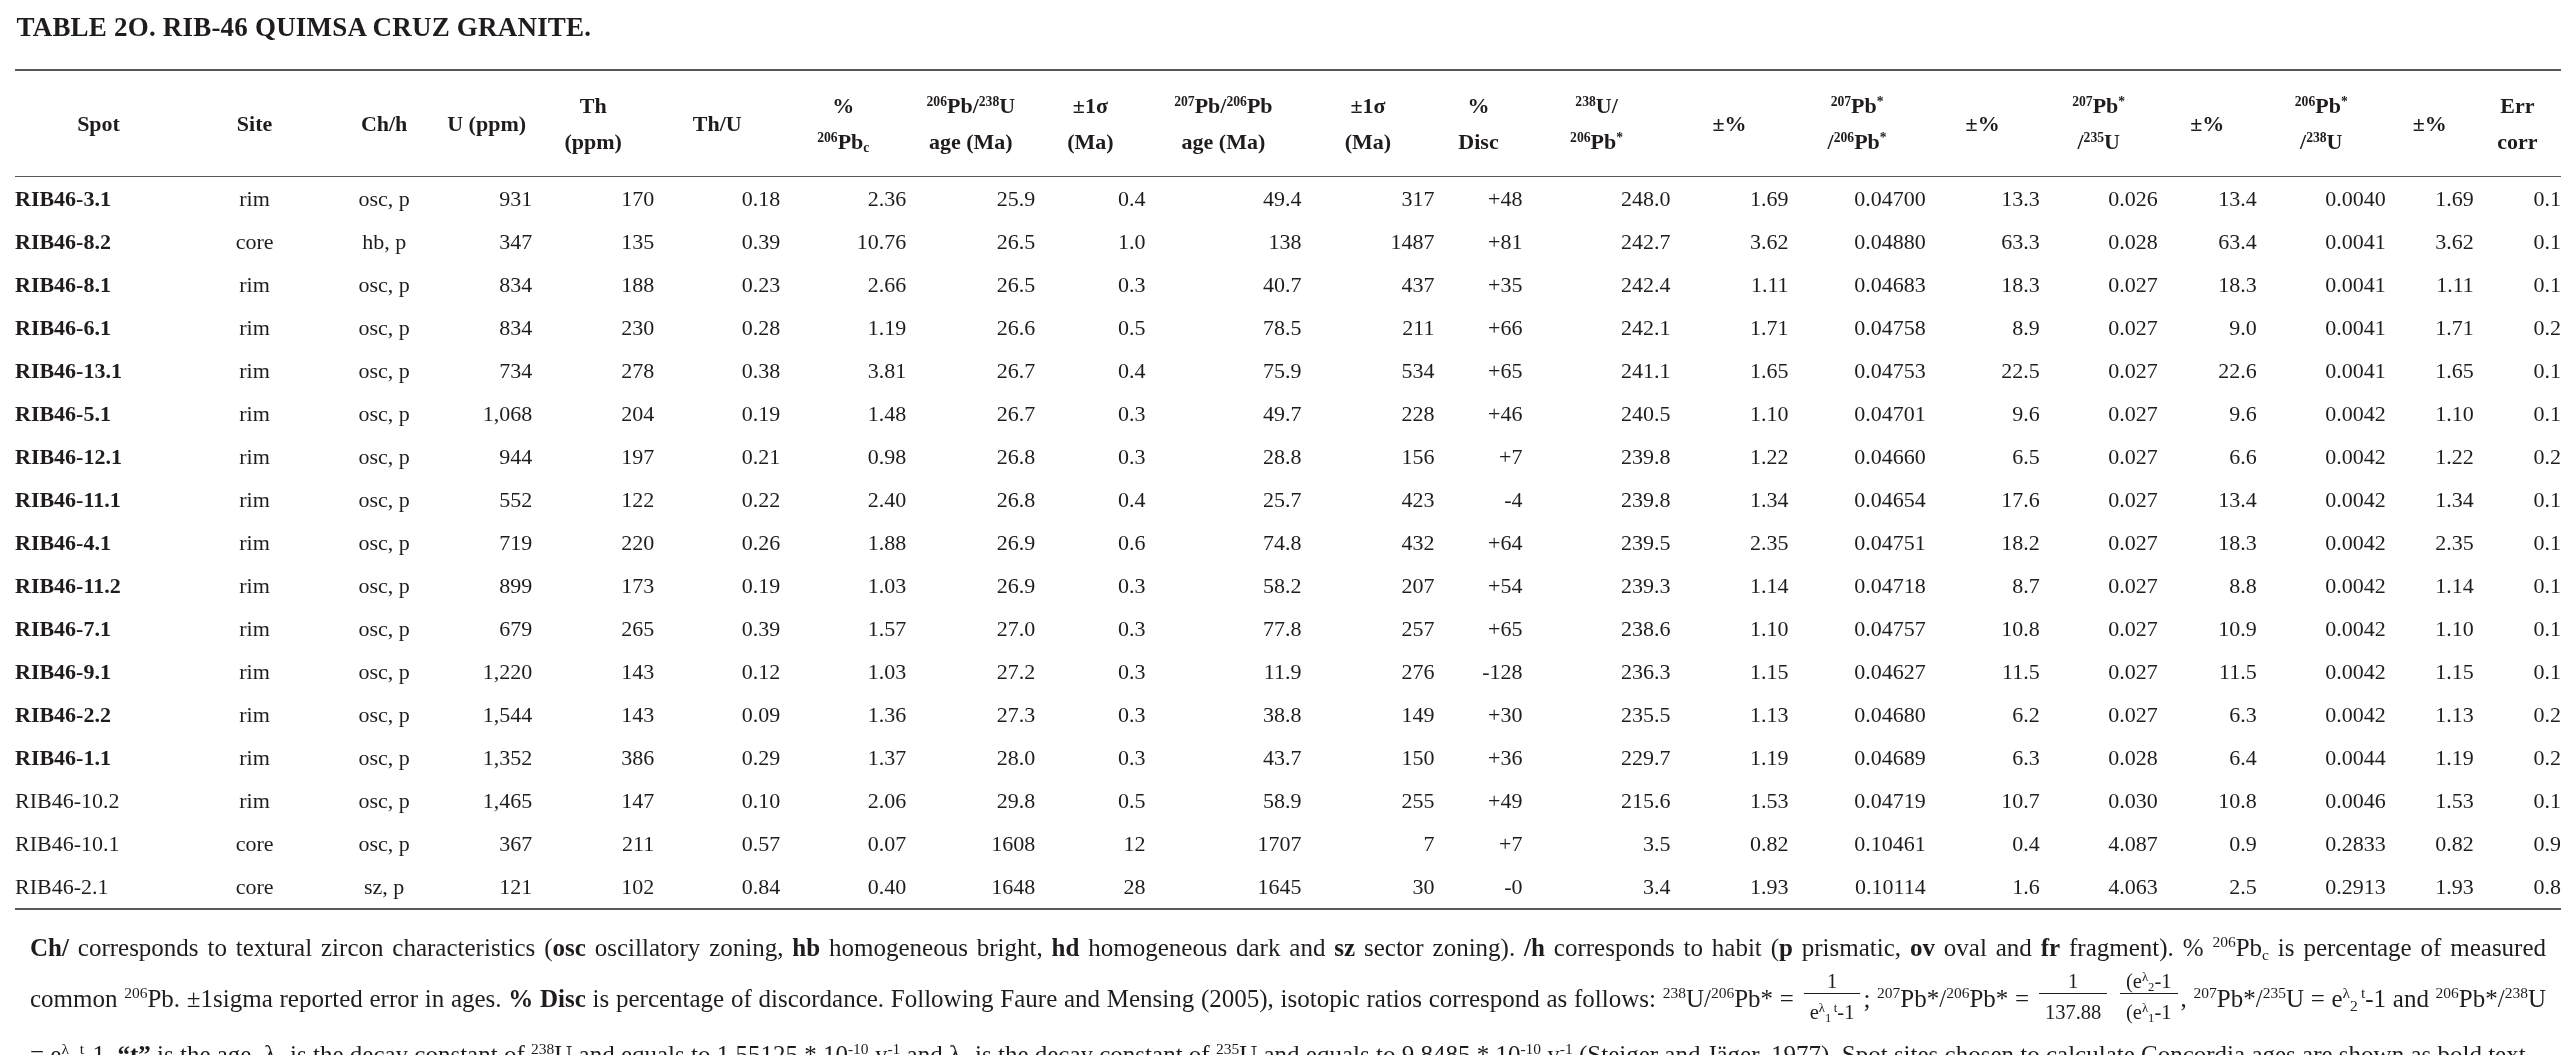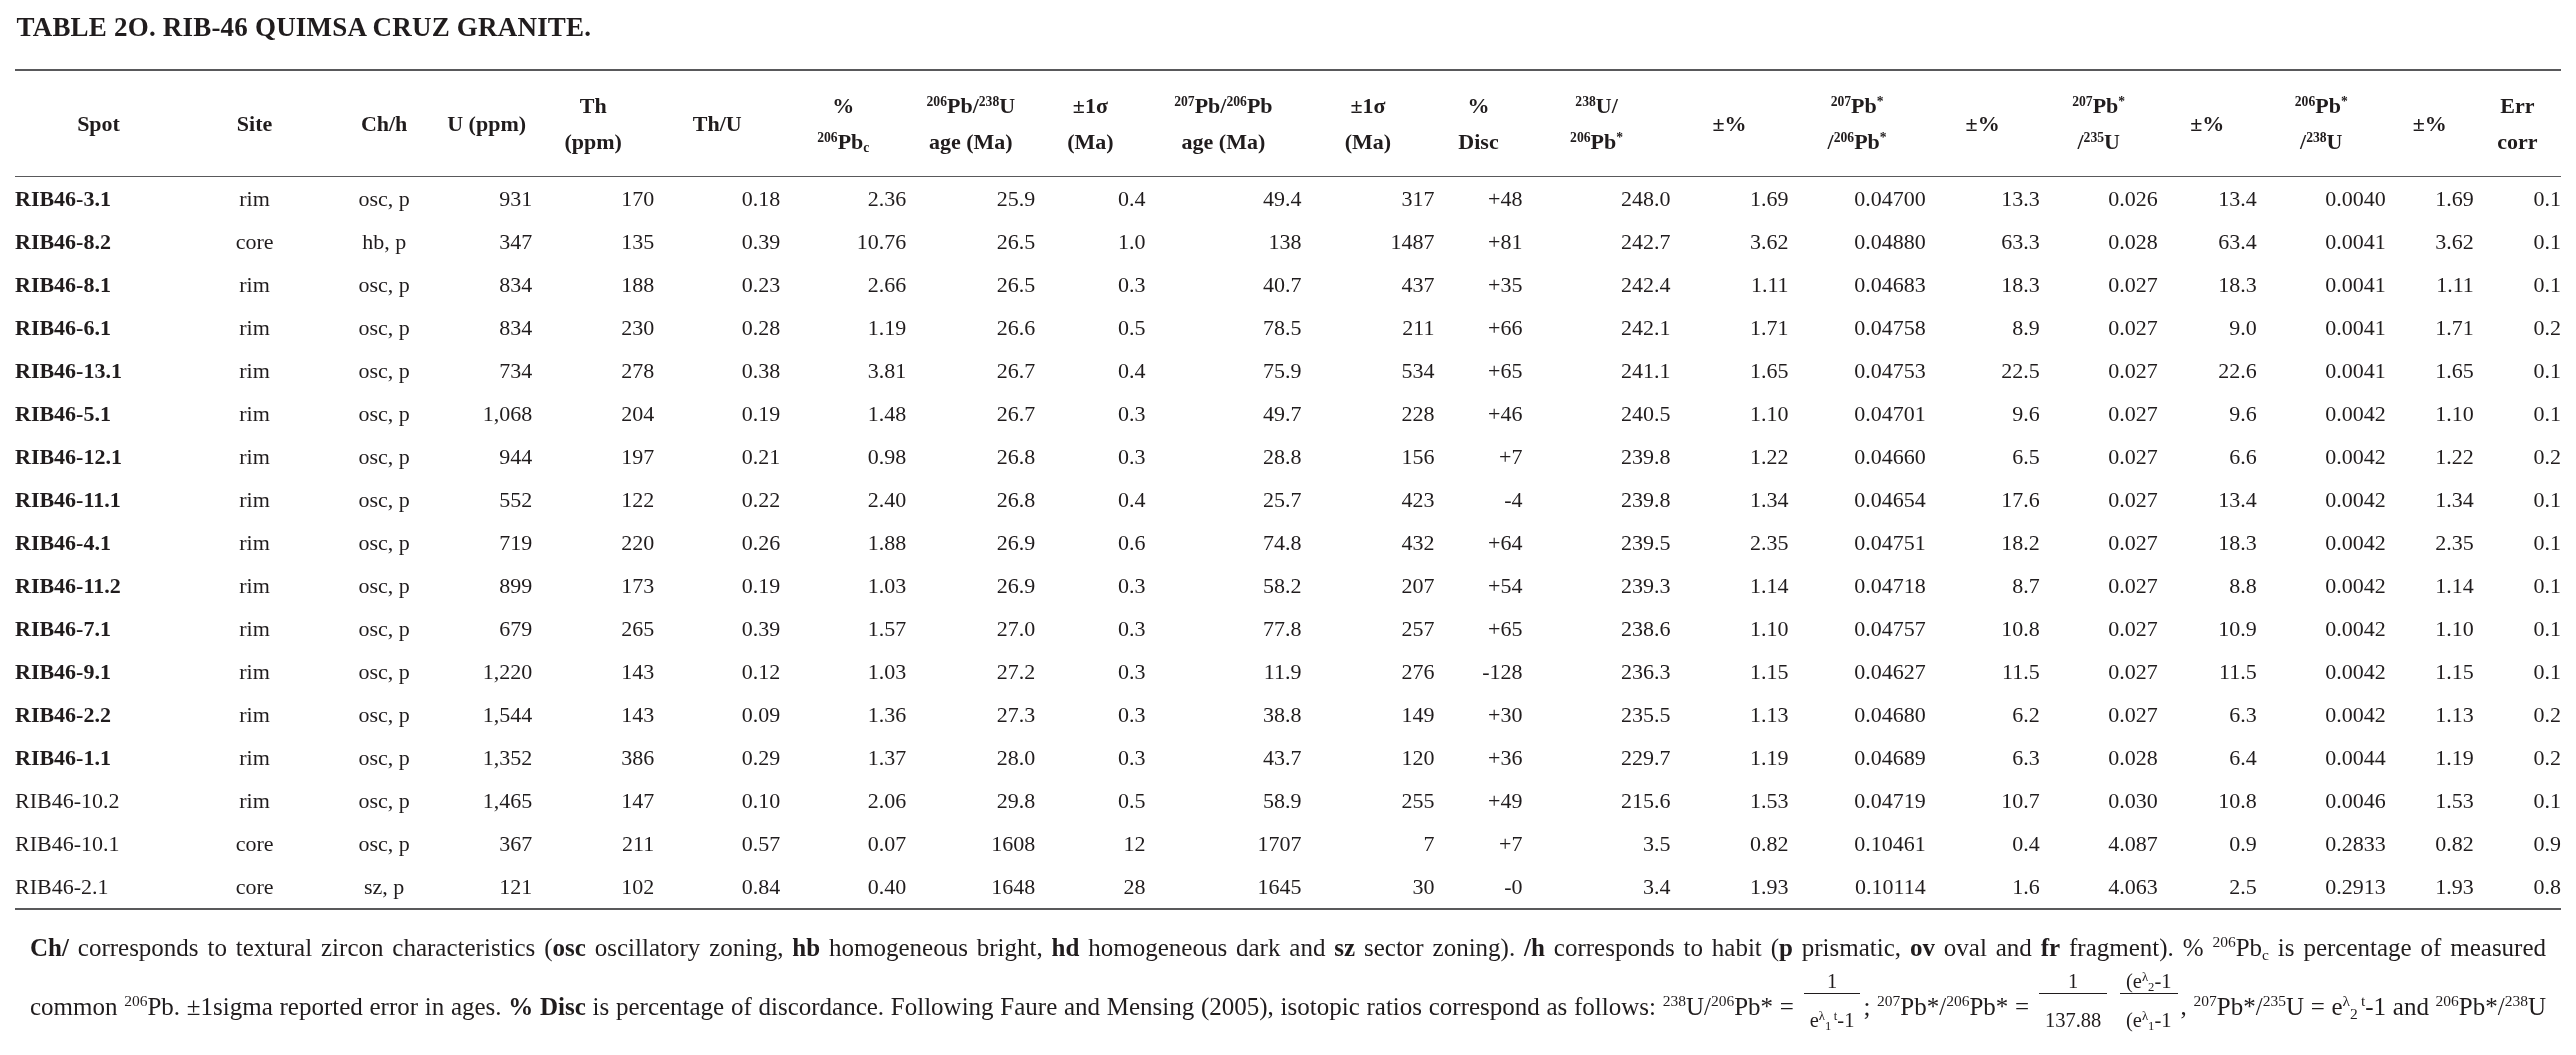--- a/index.html
+++ b/index.html
@@ -62,21 +62,21 @@
   }
   .frac {
     display: inline-block;
     text-align: center;
     vertical-align: middle;
     font-size: 0.82em;
     line-height: 1.05;
     margin: 0 3px;
   }
   .frac .num { display: block; padding: 0 6px; }
-  .frac .den { display: block; border-top: 1.5px solid #201c1d; padding: 16px 6px; }
+  .frac .den { display: block; border-top: 1.5px solid #201c1d; padding: 8px 6px; }
 </style>
 </head>
 <body>
 
 <div class="page">
   <div class="title">TABLE 2O. RIB-46 QUIMSA CRUZ GRANITE.</div>
 
   <table class="data">
     <colgroup>
         <col style="width: 167px;">
@@ -430,21 +430,21 @@
           <td class="align-left spot-bold">RIB46-1.1</td>
           <td class="align-center">rim</td>
           <td class="align-center">osc, p</td>
           <td class="align-right">1,352</td>
           <td class="align-right">386</td>
           <td class="align-right">0.29</td>
           <td class="align-right">1.37</td>
           <td class="align-right">28.0</td>
           <td class="align-right">0.3</td>
           <td class="align-right">43.7</td>
-          <td class="align-right">120</td>
+          <td class="align-right">150</td>
           <td class="align-right">+36</td>
           <td class="align-right">229.7</td>
           <td class="align-right">1.19</td>
           <td class="align-right">0.04689</td>
           <td class="align-right">6.3</td>
           <td class="align-right">0.028</td>
           <td class="align-right">6.4</td>
           <td class="align-right">0.0044</td>
           <td class="align-right">1.19</td>
           <td class="align-right">0.2</td>

